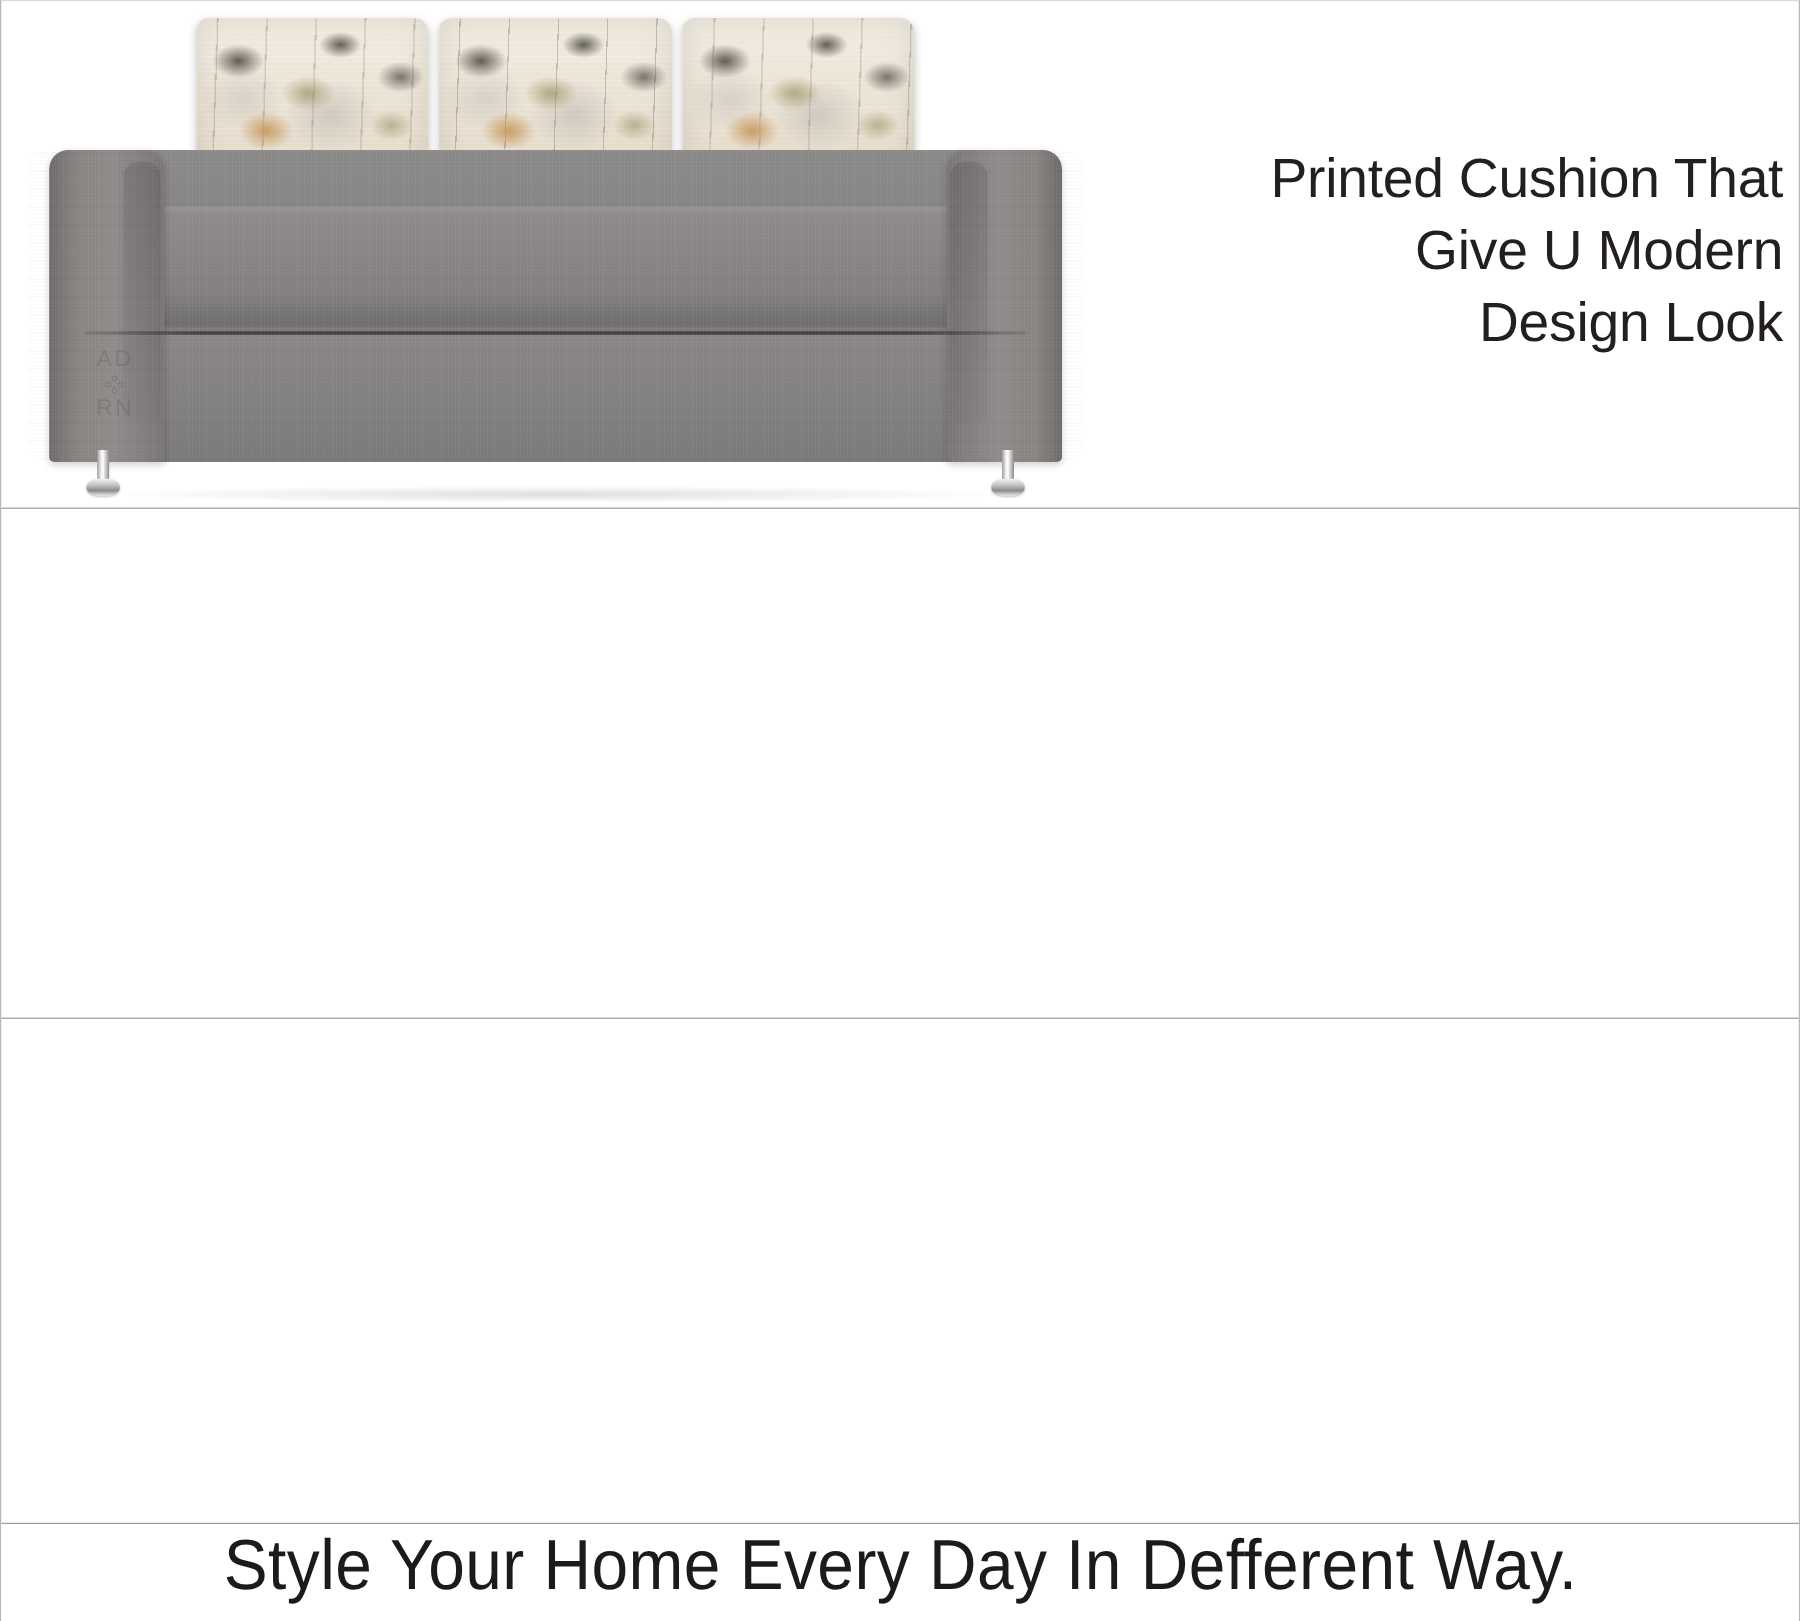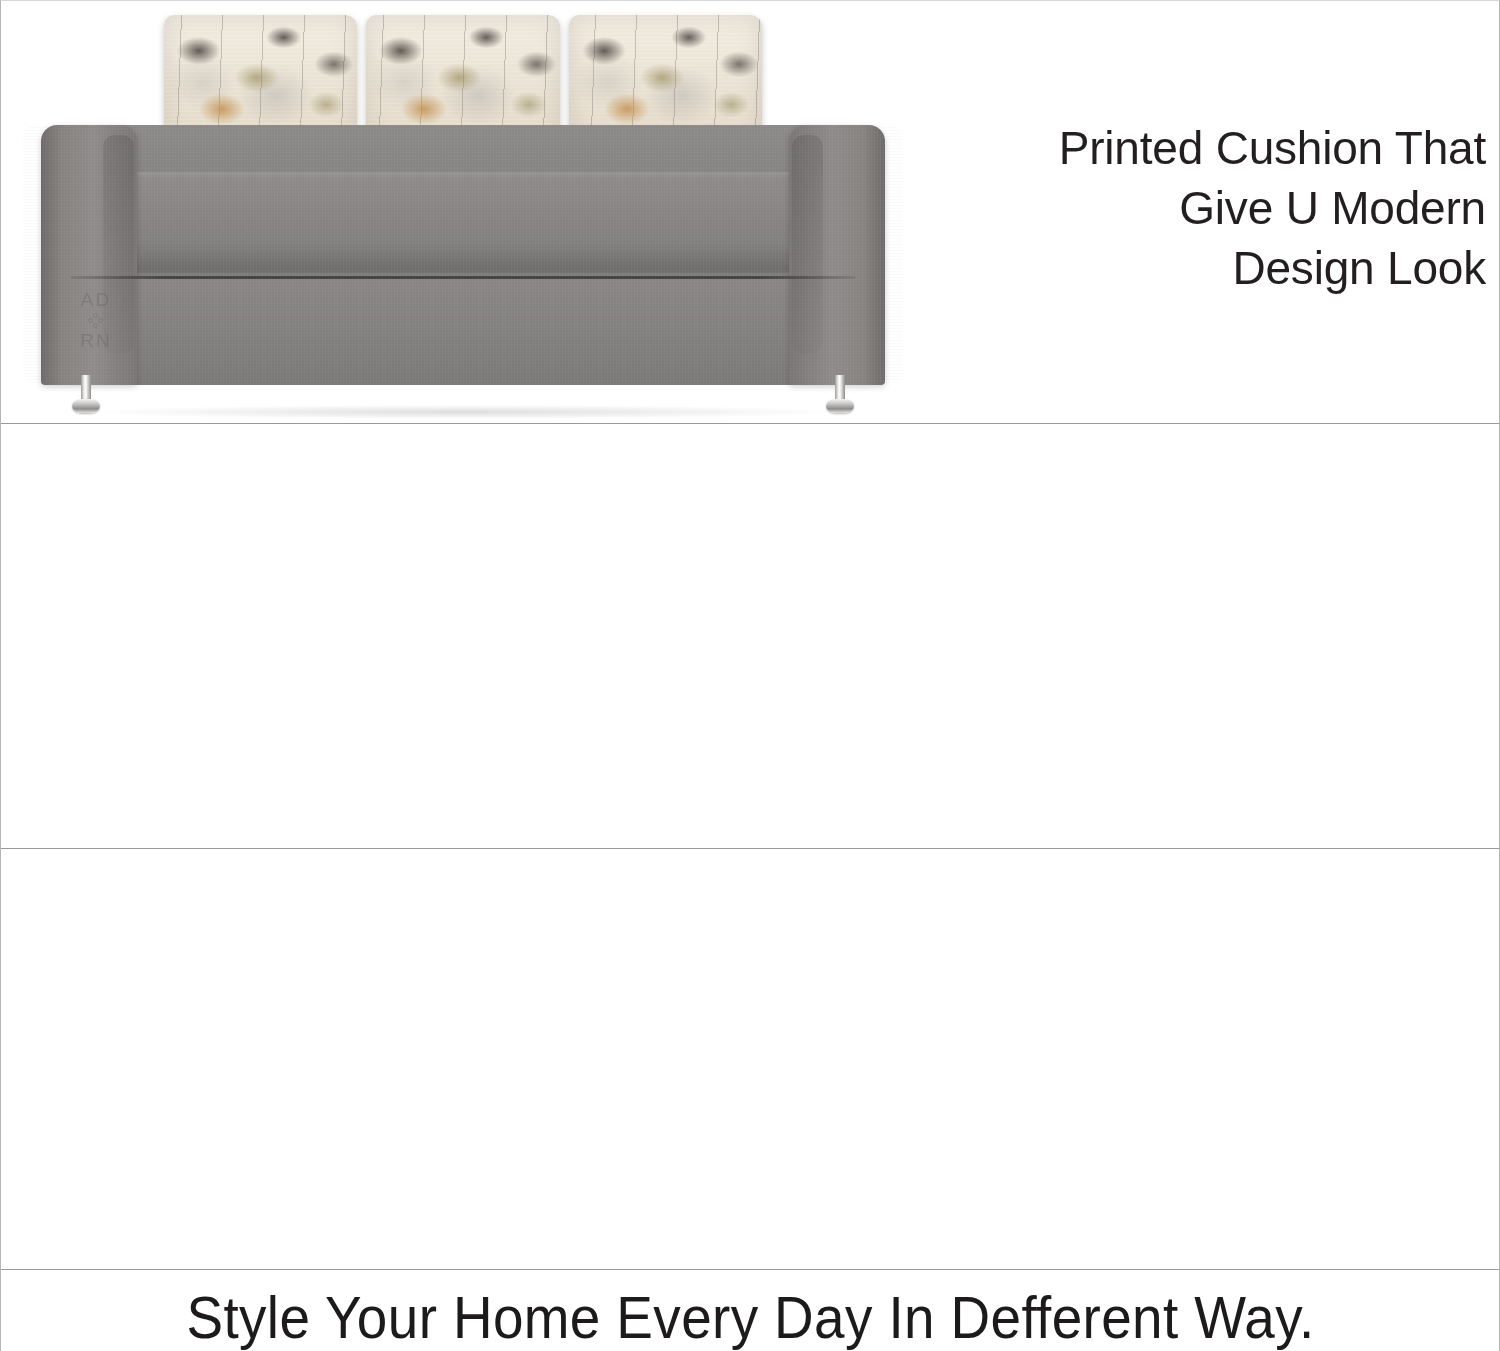--- a/index.html
+++ b/index.html
@@ -62,21 +62,21 @@
   }
 
   
   #bottom-banner {
     position: absolute;
     top: 1269px;
     left: 0;
     width: 1500px;
     height: 82px;
     display: flex;
-    align-items: flex-end;
+    align-items: flex-start;
     justify-content: center;
     background: #ffffff;
   }
   #bottom-banner-text {
     font-family: "Liberation Sans Narrow", "Liberation Sans", sans-serif;
     font-size: 59px;
     font-weight: 400;
     color: #1c1a1b;
     letter-spacing: 0.4px;
     transform: scaleX(0.93);

